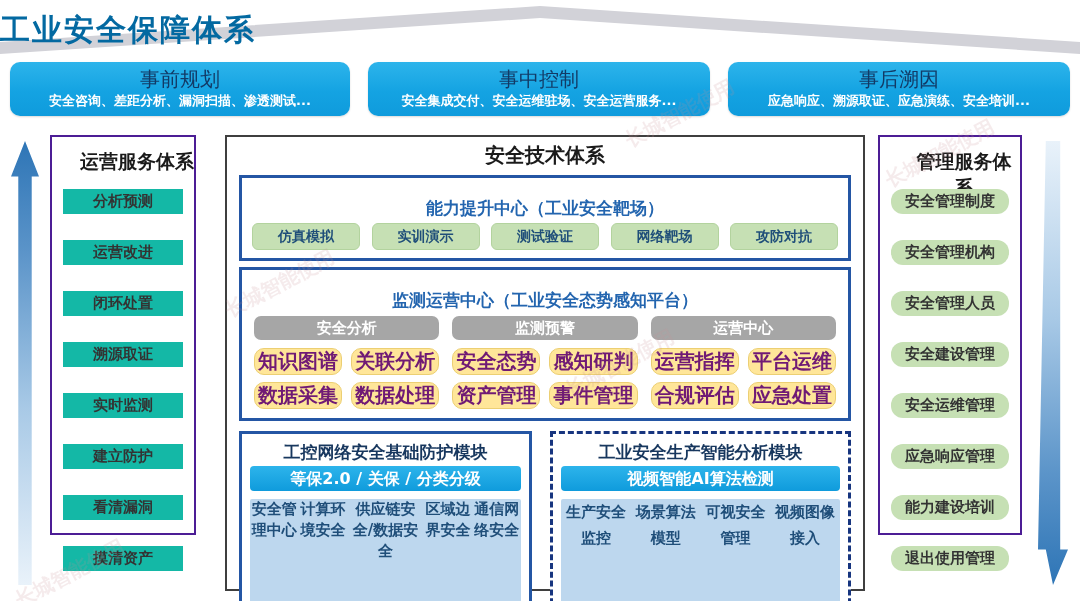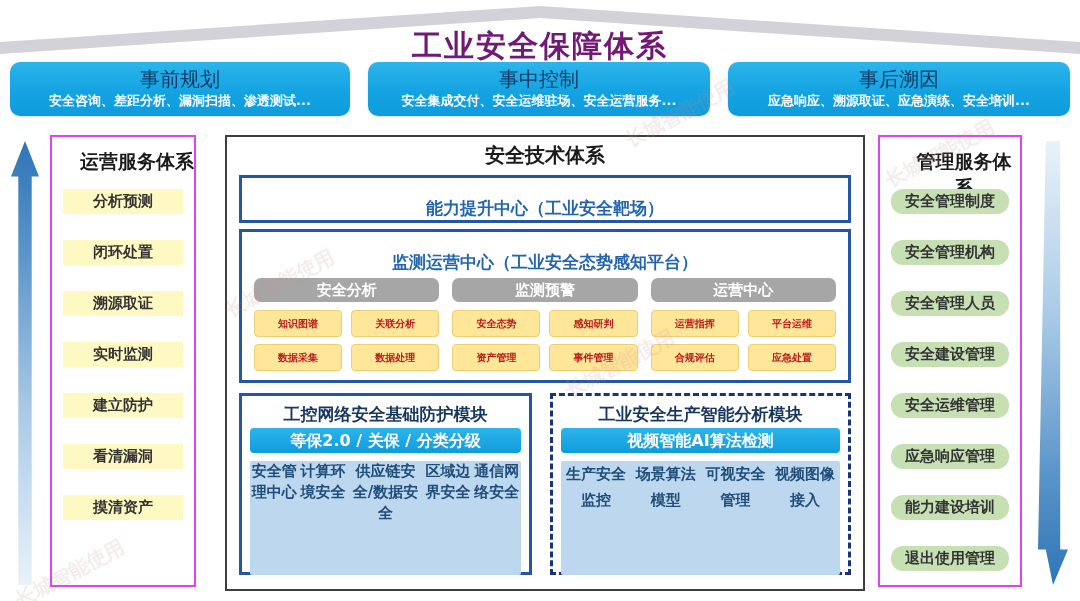--- a/index.html
+++ b/index.html
@@ -2,22 +2,22 @@
 <html><head>
 <meta charset="utf-8">
 <style>
   * { box-sizing: border-box; margin: 0; padding: 0; }
   html,body { background:#fff; }
   body { font-family: "DejaVu Sans", "Liberation Sans", sans-serif; }
   .stage { position:relative; width:1080px; height:601px; background:#fff; overflow:hidden; }
 
   
   .roof { position:absolute; left:0; top:0; width:1080px; height:60px; }
-  .page-title { position:absolute; left:0; top:26px; width:1080px; text-align:center;
-    font-size:30px; font-weight:bold; color:#701a75; letter-spacing:2px; }
+  .page-title { position:absolute; left:0; top:10px; width:1080px; 
+    font-size:30px; font-weight:bold; color:#0369a1; letter-spacing:2px; }
 
   
   .banner { position:absolute; top:62px; height:54px; border-radius:10px;
     background:linear-gradient(180deg,#2db4eb 0%,#14a3e2 55%,#0f9bdc 100%);
     text-align:center; padding-top:5px;
     box-shadow:0 1px 2px rgba(0,0,0,0.15); }
   .banner-1 { left:10px;  width:340px; }
   .banner-2 { left:368px; width:342px; }
   .banner-3 { left:728px; width:342px; }
   .banner .b-title { font-size:20px; font-weight:normal; color:#123a66; line-height:24px; }
@@ -25,29 +25,29 @@
 
   
   .up-arrow { position:absolute; left:11px; top:141px; width:28px; height:444px;
     background:linear-gradient(180deg,#2e75b6 0%,#5b94c9 25%,#a8c9e6 60%,#e9f2fa 100%);
     clip-path:polygon(50% 0%,100% 8%,74% 8%,74% 100%,26% 100%,26% 8%,0% 8%); }
   .down-arrow { position:absolute; left:1038px; top:141px; width:30px; height:444px;
     background:linear-gradient(180deg,#e9f2fa 0%,#a8c9e6 40%,#5b94c9 75%,#2e75b6 100%);
     clip-path:polygon(50% 100%,100% 92%,74% 92%,74% 0%,26% 0%,0% 92%,26% 92%,26% 92%); }
 
   
-  .side-panel { position:absolute; top:135px; height:452px; background:#fff;
-    border:2px solid #d946ef;padding-left:28px; }
+  .side-panel { position:absolute; top:135px; height:400px; background:#fff;
+    border:2px solid #4c1d95;padding-left:28px; }
   .side-panel.left  { left:50px;  width:146px; }
   .side-panel.right { left:878px; width:144px; }
   .side-title { margin-top:12px; text-align:center; font-size:19px; font-weight:bold; color:#1a1a1a; }
   .side-items { position:absolute; top:52px; left:11px; right:11px; }
   .side-item { height:25px; margin-bottom:26px; text-align:center; line-height:25px;
     font-size:15px; font-weight:bold; color:#333; }
-  .side-item.gray  { background:#fef9c3; }
+  .side-item.gray  { background:#14b8a6; }
   .side-item.green { background:#c6e0b4;border-radius:12px; }
 
   
   .center-panel { position:absolute; left:225px; top:135px; width:640px; height:456px;
     border:2.5px solid #3f3f3f; background:#fff; }
   .center-title { margin-top:5px; text-align:center; font-size:20px; font-weight:bold; color:#1a1a1a; }
 
   .blue-box { margin:6px 12px 0 12px; border:3px solid #2456a4; background:#fff; }
   .blue-box-title { text-align:center; font-size:17px; font-weight:bold; color:#2365af;
     line-height:23px; margin-top:19px; }
@@ -55,22 +55,22 @@
   .cap-row { display:flex; justify-content:space-between; padding:3px 10px 8px 10px; }
   .chip-green { width:108px; height:27px; background:#c6e0b4; border:1px solid #b3d39e;
     border-radius:6px; text-align:center; line-height:25px;
     font-size:14px; font-weight:bold; color:#1f4e79; }
 
   .mon-groups { display:flex; gap:13px; padding:4px 12px 9px 12px; }
   .mon-group { flex:1; }
   .mon-header { height:24px; background:#a6a6a6; border-radius:7px; text-align:center;
     line-height:24px; color:#fff; font-size:15px; font-weight:bold; margin-bottom:8px; }
   .mon-cells { display:grid; grid-template-columns:1fr 1fr; gap:7px 9px; }
-  .chip-yellow { height:27px; background:#ffe699; border:1px solid #eccf73; border-radius:4px;
-    text-align:center; line-height:25px; font-size:10px; font-weight:bold; color:#b91c1c; }
+  .chip-yellow { height:27px; background:#ffe699; border:1px solid #eccf73; border-radius:10px;
+    text-align:center; line-height:25px; font-size:20px; font-weight:bold; color:#701a75; }
 
   .modules-row { display:flex; gap:18px; margin:10px 12px 0 12px; }
   .module { width:295px; height:182px; background:#fff; padding:6px 8px; }
   .module.solid  { border:3px solid #2456a4; }
   .module.dashed { width:303px; border:3px dashed #17357f; }
   .module-title { text-align:center; font-size:17px; font-weight:bold; color:#17375e; line-height:24px; }
   .module-badge { height:25px; margin-top:2px; border-radius:4px; text-align:center; line-height:25px;
     background:linear-gradient(180deg,#2db4eb,#0f9bdc); color:#fff; font-size:16px; font-weight:bold; }
   .module-body { margin-top:8px; height:114px; background:#bdd7ee; border-radius:2px;
     display:flex; justify-content:center; }
@@ -105,34 +105,42 @@
     <div class="b-sub">应急响应、溯源取证、应急演练、安全培训...</div>
   </div>
 
   <div class="up-arrow"></div>
   <div class="down-arrow"></div>
 
   <div class="side-panel left">
     <div class="side-title">运营服务体系</div>
     <div class="side-items">
       <div class="side-item gray">分析预测</div>
+      <div class="side-item gray">运营改进</div>
       <div class="side-item gray">闭环处置</div>
       <div class="side-item gray">溯源取证</div>
       <div class="side-item gray">实时监测</div>
       <div class="side-item gray">建立防护</div>
       <div class="side-item gray">看清漏洞</div>
       <div class="side-item gray">摸清资产</div>
     </div>
   </div>
 
   <div class="center-panel">
     <div class="center-title">安全技术体系</div>
 
     <div class="blue-box">
       <div class="blue-box-title">能力提升中心（工业安全靶场）</div>
+      <div class="cap-row">
+        <div class="chip-green">仿真模拟</div>
+        <div class="chip-green">实训演示</div>
+        <div class="chip-green">测试验证</div>
+        <div class="chip-green">网络靶场</div>
+        <div class="chip-green">攻防对抗</div>
+      </div>
     </div>
 
     <div class="blue-box">
       <div class="blue-box-title">监测运营中心（工业安全态势感知平台）</div>
       <div class="mon-groups">
         <div class="mon-group">
           <div class="mon-header">安全分析</div>
           <div class="mon-cells">
             <div class="chip-yellow">知识图谱</div>
             <div class="chip-yellow">关联分析</div>

